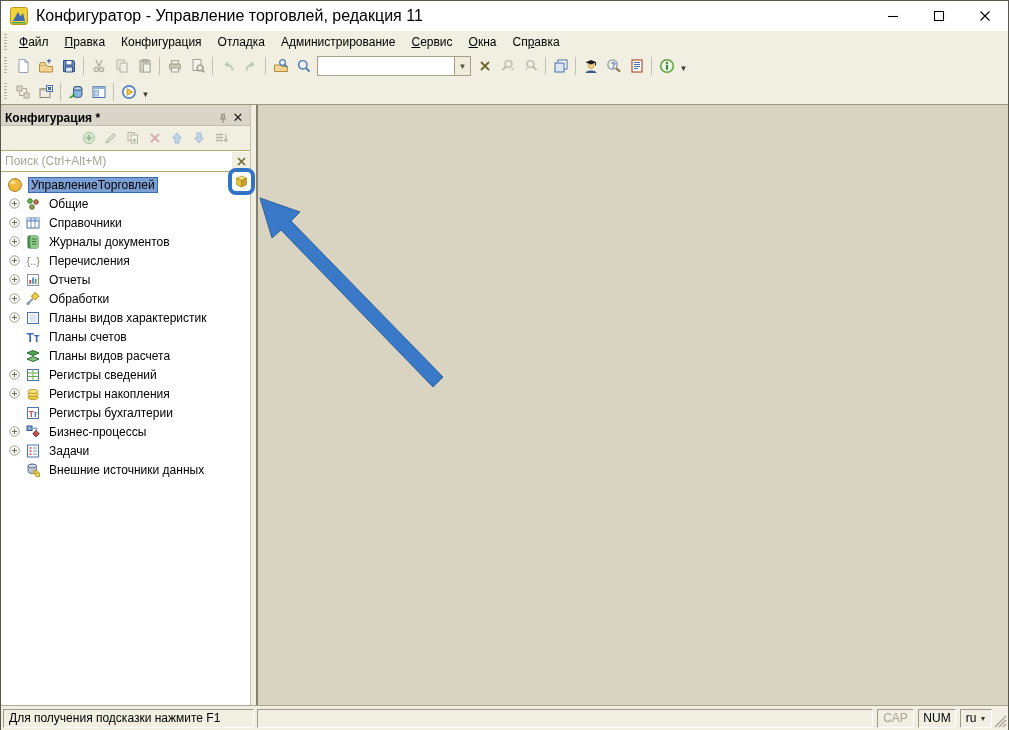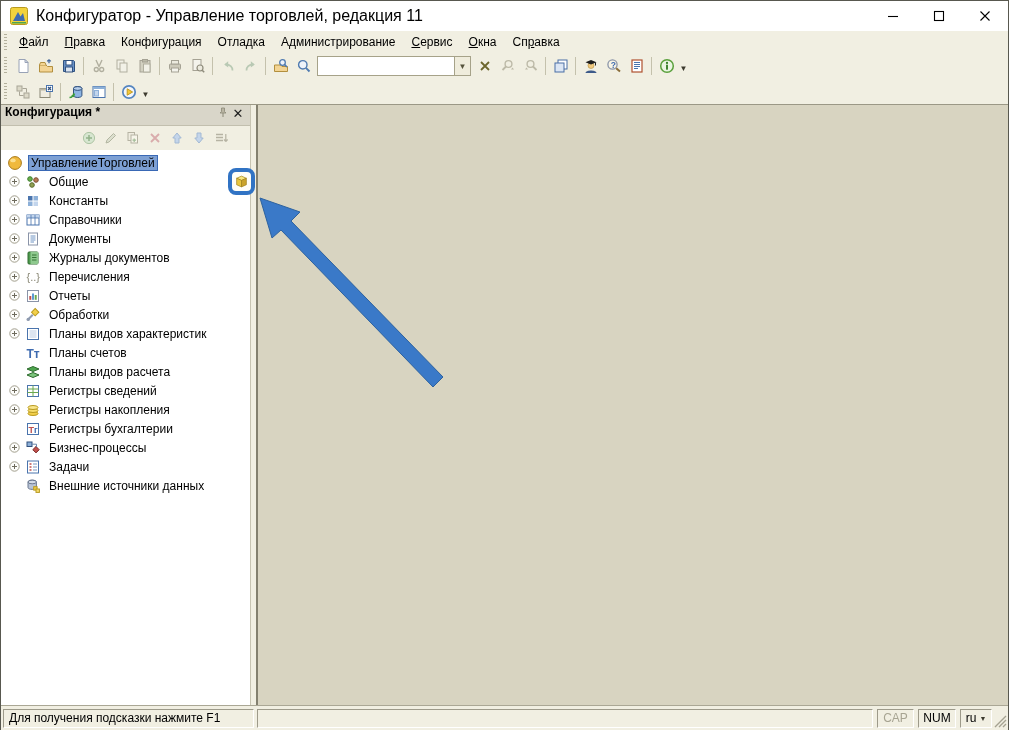--- a/index.html
+++ b/index.html
@@ -29,21 +29,21 @@
     font-size:8px;color:#3c3a2e;flex:none;}
   .combo{display:flex;align-items:center;height:20px;margin:0 2px;flex:none;}
   .combo input{width:128px;height:18px;border:1px solid #a6a289;border-right:none;padding:0 4px;font-size:12px;outline:none;
     font-family:"Liberation Sans","DejaVu Sans",sans-serif;}
   .combo .drop{width:17px;height:20px;border:1px solid #a6a289;background:#efecdc;display:flex;align-items:center;justify-content:center;
     font-size:8px;color:#55523c;box-sizing:border-box;}
 
   
   .main{display:flex;height:600px;border-top:1px solid #9b9886;}
   .left-panel{width:250px;background:#fff;display:flex;flex-direction:column;border-right:1px solid #c7c4b2;box-sizing:border-box;}
-  .panel-header{height:20px;background:#d9d6c9;display:flex;align-items:flex-start;padding:0 4px;border-bottom:1px solid #c2bfae;}
+  .panel-header{height:20px;background:#d9d6c9;display:flex;align-items:flex-end;padding:0 4px;border-bottom:1px solid #c2bfae;}
   .panel-title{font-weight:bold;flex:1;}
   .panel-pin{width:14px;height:14px;display:flex;align-items:center;justify-content:center;}
   .panel-close{width:16px;height:16px;display:flex;align-items:center;justify-content:center;font-weight:bold;font-size:13px;color:#1c1c1c;}
   .actionbar{height:24px;background:#f1efe2;display:flex;align-items:center;padding:0 4px;}
   .actions-btn{display:flex;align-items:center;gap:4px;padding:2px 3px;margin-top:48px;}
   .actions-caret{font-size:8px;color:#3c3a2e;}
   .abtn{width:22px;height:20px;display:flex;align-items:center;justify-content:center;flex:none;}
   .searchbox{height:20px;display:flex;align-items:center;background:#fff;border-top:1px solid #b5a96c;border-bottom:1px solid #b5a96c;}
   .searchbox input{flex:1;border:none;outline:none;height:16px;padding:0 4px;font-size:12px;color:#000;
     font-family:"Liberation Sans","DejaVu Sans",sans-serif;}
@@ -435,20 +435,28 @@
             <span class="abtn">
               <span style="display: flex;">
                 <svg width="16" height="16" viewBox="0 0 16 16">
                   <path d="M3 4.5h7M3 7.5h7M3 10.5h7" stroke="#b6b3a3" stroke-width="1.3"></path>
                   <path d="M12.8 4v7.5M12.8 11.5l-1.8-2M12.8 11.5l1.8-2" fill="none" stroke="#b6b3a3" stroke-width="1.2"></path>
                 </svg>
               </span>
             </span>
           </span>
       </div>
+      <div class="searchbox">
+        <input type="text" value="" placeholder="Поиск (Ctrl+Alt+M)" style="">
+        <span class="search-clear">
+          <svg width="11" height="11" viewBox="0 0 11 11">
+              <path d="M2 2l7 7M9 2L2 9" stroke="#6d672c" stroke-width="1.6"></path>
+            </svg>
+        </span>
+      </div>
       <div class="tree">
           <div class="tree-row root">
             <span class="tw-icon" style="display: flex;">
               <svg width="16" height="16" viewBox="0 0 16 16">
                 <circle cx="8" cy="8" r="6.4" fill="#f0b93c" stroke="#a8791a"></circle>
                 <ellipse cx="6" cy="5.4" rx="2.7" ry="1.9" fill="#fbdf8f"></ellipse>
               </svg>
             </span>
             <span class="tw-label">УправлениеТорговлей</span>
           </div>
@@ -470,58 +478,26 @@
           </div>
           <div class="tree-row">
             <span class="tw-exp" style="display: flex;">
               <svg width="11" height="11" viewBox="0 0 11 11">
                 <circle cx="5.5" cy="5.5" r="4.7" fill="#fdfdfb" stroke="#a09d8c"></circle>
                 <path d="M3 5.5h5M5.5 3v5" stroke="#6e6b5d" stroke-width="1"></path>
               </svg>
             </span>
             <span class="tw-icon" style="display: flex;">
               <svg width="16" height="16" viewBox="0 0 16 16">
-                <rect x="3" y="3" width="4.5" height="4.5" fill="#4a74ad"></rect>
-                <rect x="8.5" y="3" width="4.5" height="4.5" fill="#8db0d8"></rect>
-                <rect x="3" y="8.5" width="4.5" height="4.5" fill="#8db0d8"></rect>
-                <rect x="8.5" y="8.5" width="4.5" height="4.5" fill="#c3d5ec"></rect>
-              </svg>
-            </span>
-            <span class="tw-label">Константы</span>
-          </div>
-          <div class="tree-row">
-            <span class="tw-exp" style="display: flex;">
-              <svg width="11" height="11" viewBox="0 0 11 11">
-                <circle cx="5.5" cy="5.5" r="4.7" fill="#fdfdfb" stroke="#a09d8c"></circle>
-                <path d="M3 5.5h5M5.5 3v5" stroke="#6e6b5d" stroke-width="1"></path>
-              </svg>
-            </span>
-            <span class="tw-icon" style="display: flex;">
-              <svg width="16" height="16" viewBox="0 0 16 16">
                 <rect x="2" y="3" width="12" height="10" fill="#fff" stroke="#4a74ad"></rect>
                 <rect x="2" y="3" width="12" height="3" fill="#c3d5ec"></rect>
                 <path d="M2 6h12M6 3v10M10 3v10" stroke="#4a74ad" stroke-width="0.8" fill="none"></path>
               </svg>
             </span>
             <span class="tw-label">Справочники</span>
-          </div>
-          <div class="tree-row">
-            <span class="tw-exp" style="display: flex;">
-              <svg width="11" height="11" viewBox="0 0 11 11">
-                <circle cx="5.5" cy="5.5" r="4.7" fill="#fdfdfb" stroke="#a09d8c"></circle>
-                <path d="M3 5.5h5M5.5 3v5" stroke="#6e6b5d" stroke-width="1"></path>
-              </svg>
-            </span>
-            <span class="tw-icon" style="display: flex;">
-              <svg width="16" height="16" viewBox="0 0 16 16">
-                <rect x="3.5" y="2" width="9" height="12" fill="#fff" stroke="#8a94a8"></rect>
-                <path d="M5.5 5h5M5.5 7h5M5.5 9h5M5.5 11h3.5" stroke="#6f94c4"></path>
-              </svg>
-            </span>
-            <span class="tw-label">Документы</span>
           </div>
           <div class="tree-row">
             <span class="tw-exp" style="display: flex;">
               <svg width="11" height="11" viewBox="0 0 11 11">
                 <circle cx="5.5" cy="5.5" r="4.7" fill="#fdfdfb" stroke="#a09d8c"></circle>
                 <path d="M3 5.5h5M5.5 3v5" stroke="#6e6b5d" stroke-width="1"></path>
               </svg>
             </span>
             <span class="tw-icon" style="display: flex;">
               <svg width="16" height="16" viewBox="0 0 16 16">

